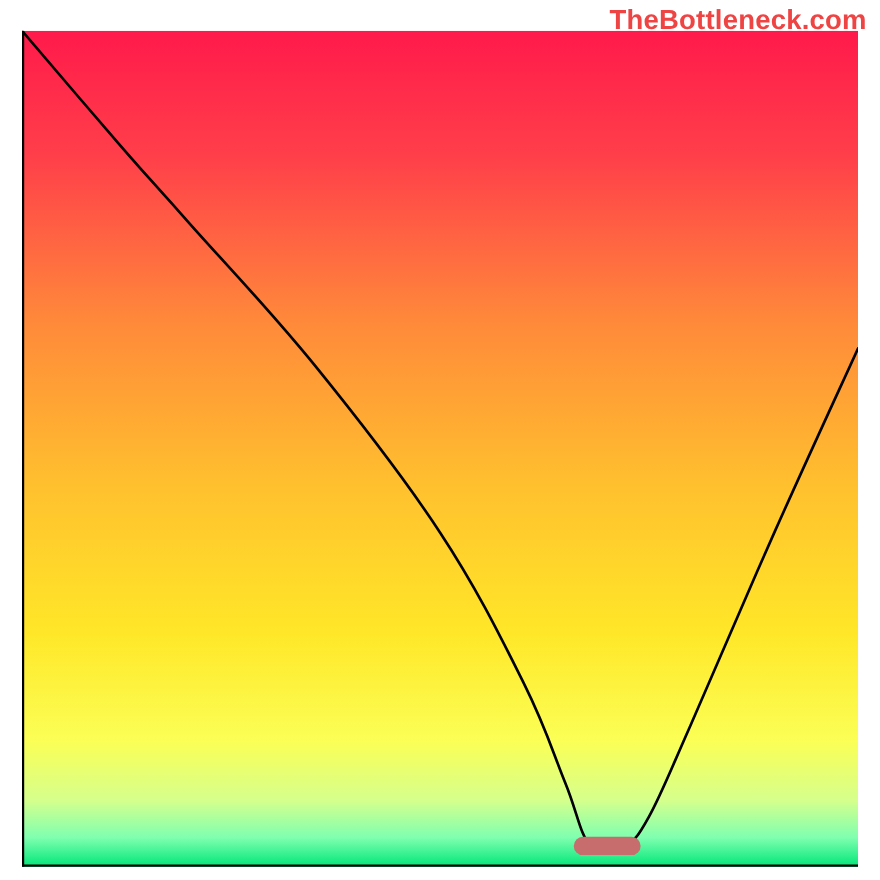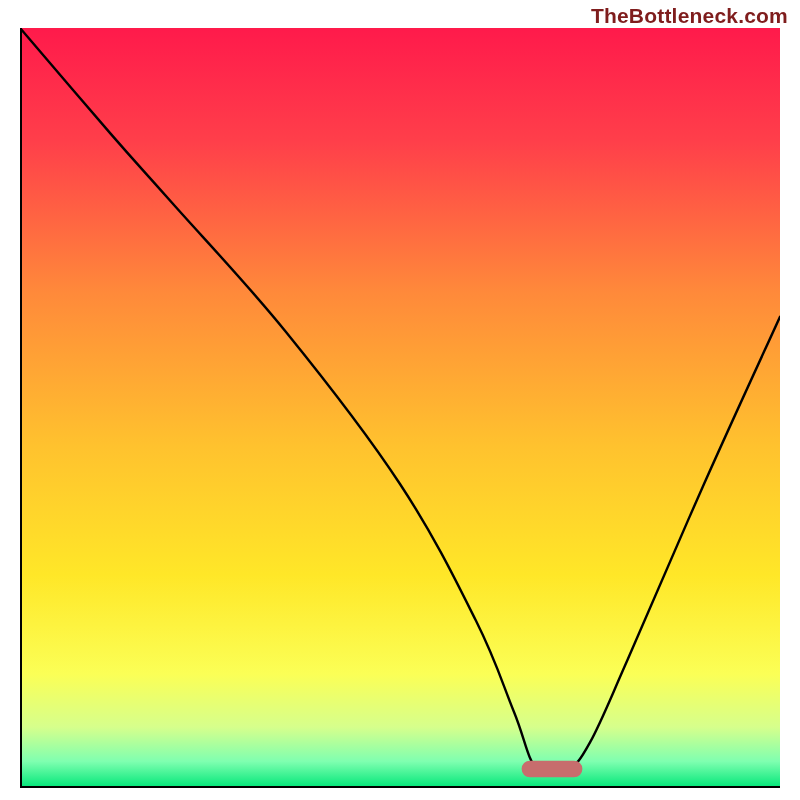--- a/index.html
+++ b/index.html
@@ -13,23 +13,23 @@
   }
   .container {
     position: relative;
     width: 800px;
     height: 800px;
   }
   .watermark {
     position: absolute;
     top: 4px;
     right: 12px;
-    font-size: 21px;
+    font-size: 25px;
     font-weight: 600;
-    color: #7f1d1d;
+    color: #ef4444;
     letter-spacing: 0.2px;
   }
   .plot {
     position: absolute;
     left: 20px;
     top: 28px;
     width: 760px;
     height: 760px;
   }
   svg {

